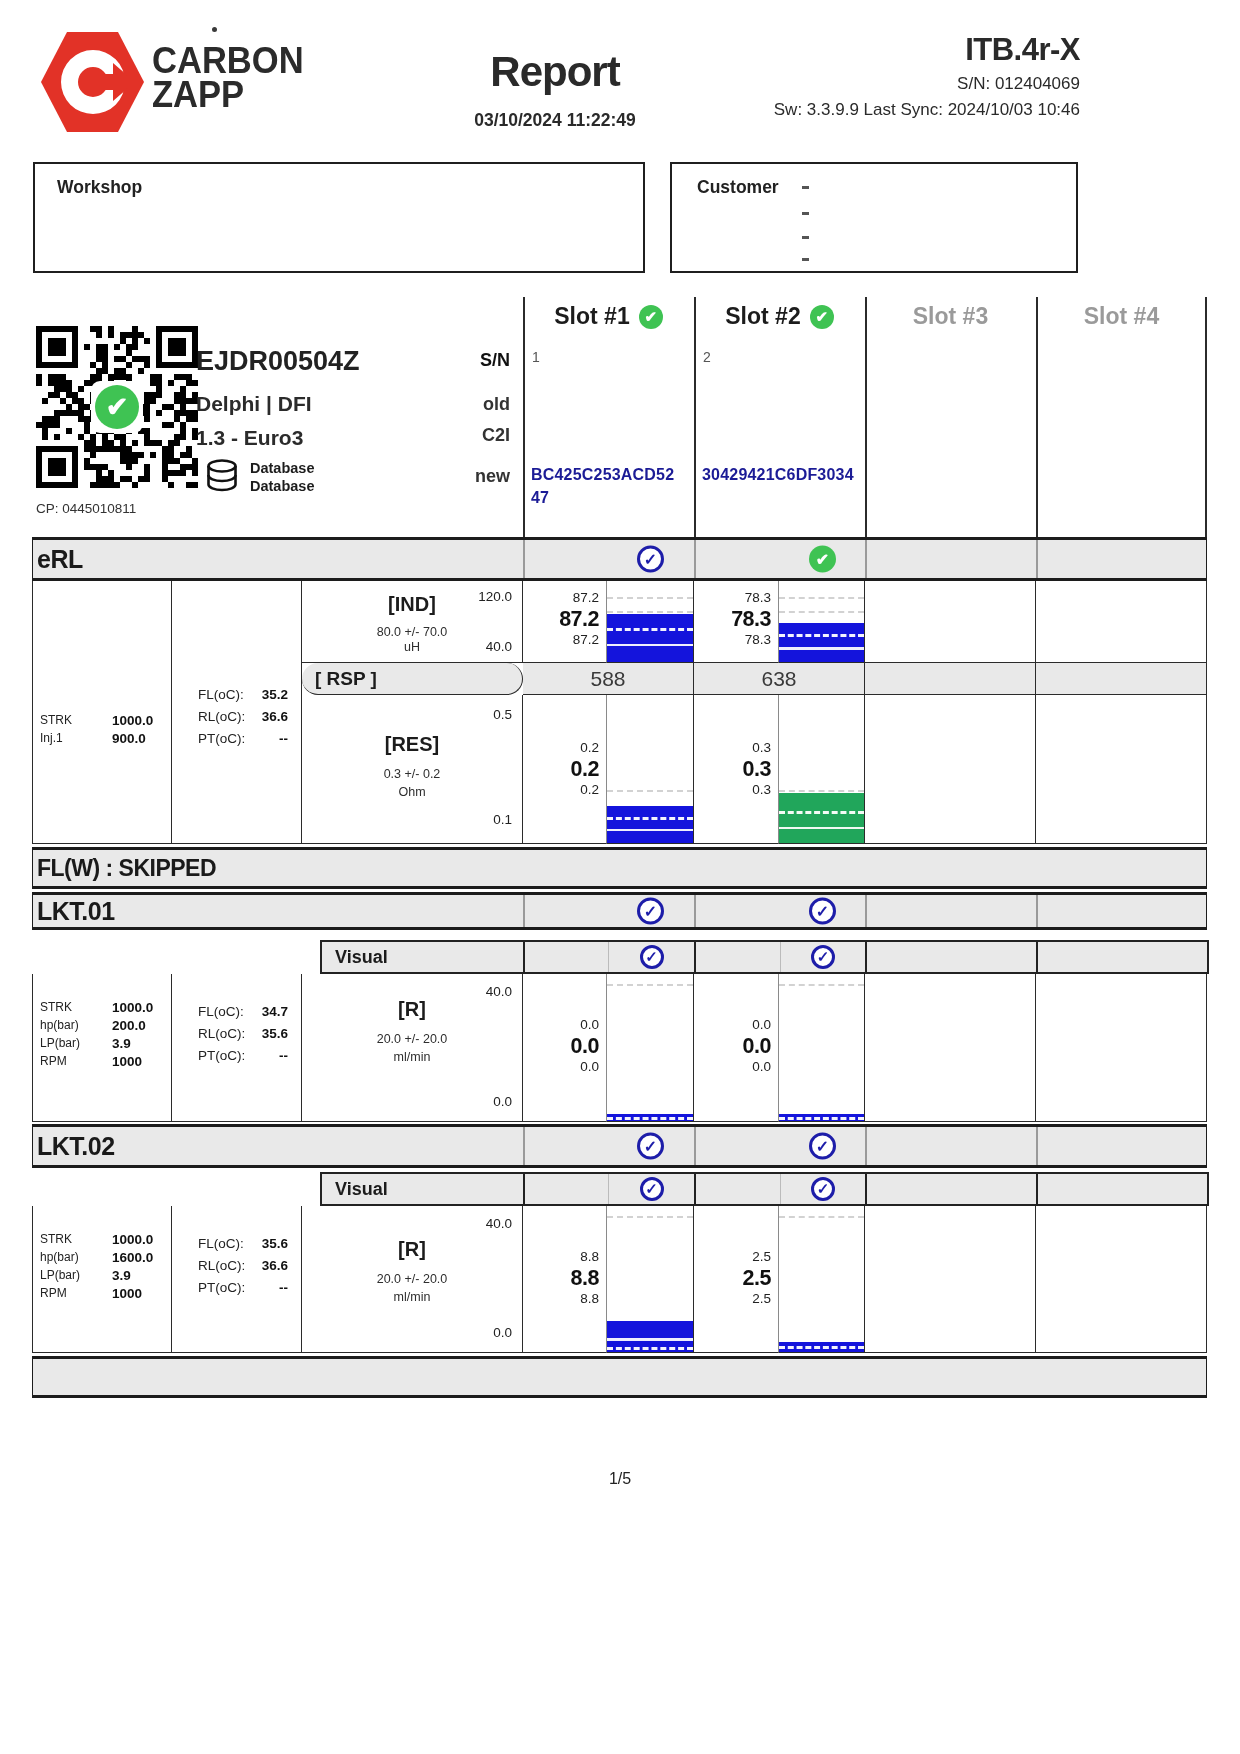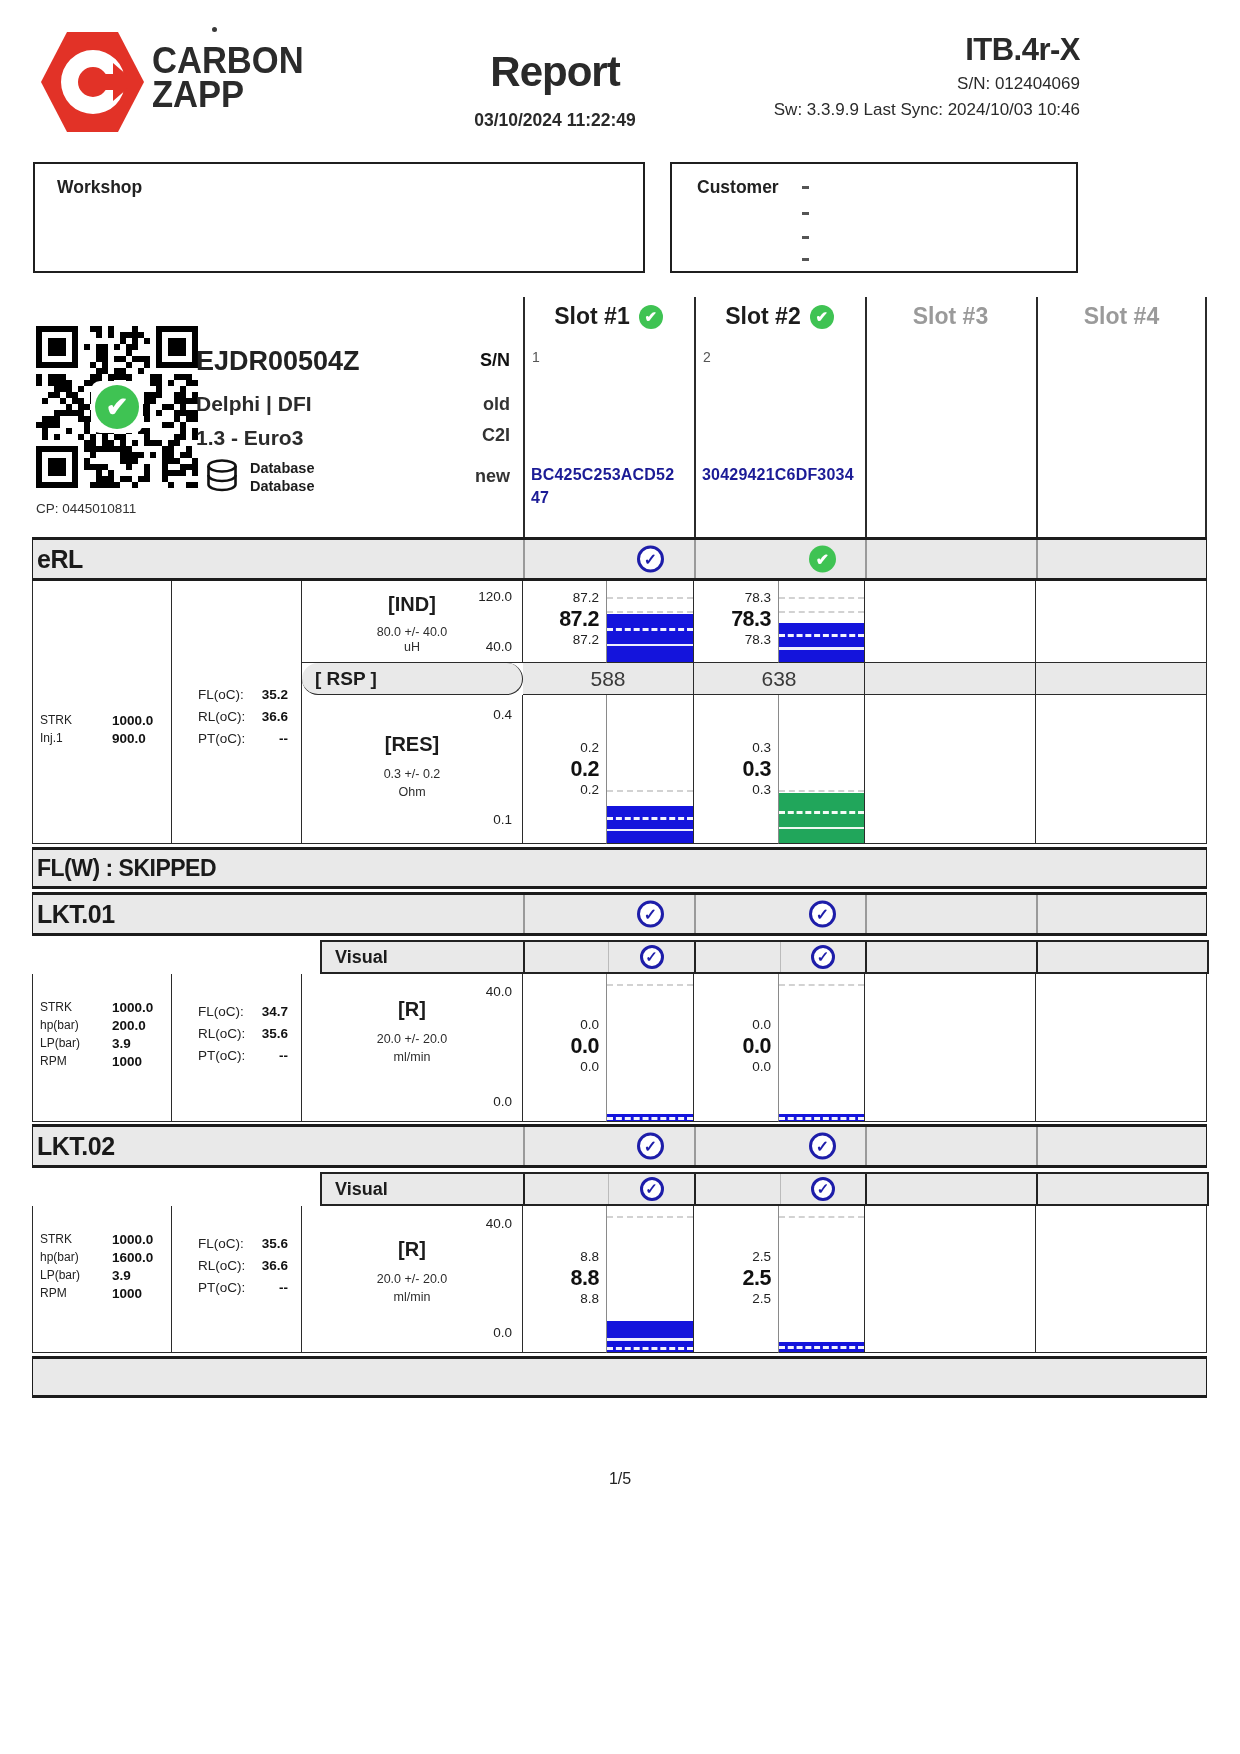--- a/index.html
+++ b/index.html
@@ -487,21 +487,21 @@
         </div>
       <div class="tline">
           <span class="tk">PT(oC):</span>
           <span class="tv">--</span>
         </div>
     </div>
 
     <div class="cell" style="grid-area:1/3/2/4;">
       <div class="mstack" style="padding-top:12px;">
         <div class="mname">[IND]</div>
-        <div class="mtol" style="margin-top:9px;">80.0 +/- 40.0</div>
+        <div class="mtol" style="margin-top:9px;">80.0 +/- 70.0</div>
         <div class="munit" style="margin-top:1px;">uH</div>
       </div>
       <div class="axt">120.0</div>
       <div class="axb">40.0</div>
     </div>
     <div class="cell split vals" style="grid-area:1/4/2/5;padding-top:8px;">
       <div class="vmin">87.2</div>
       <div class="vavg">87.2</div>
       <div class="vmax">87.2</div>
     </div>
@@ -540,21 +540,21 @@
       </div>
     <div class="cell gray" style="grid-area:2/8/3/9;"></div>
     <div class="cell gray" style="grid-area:2/9/3/10;"></div>
 
     <div class="cell" style="grid-area:3/3/4/4;">
       <div class="mstack" style="padding-top:38px;">
         <div class="mname">[RES]</div>
         <div class="mtol">0.3 +/- 0.2</div>
         <div class="munit">Ohm</div>
       </div>
-      <div class="axt" style="top:12px;">0.4</div>
+      <div class="axt" style="top:12px;">0.5</div>
       <div class="axb" style="bottom:16px;">0.1</div>
     </div>
     <div class="cell split vals" style="grid-area:3/4/4/5;padding-top:44px;">
       <div class="vmin">0.2</div>
       <div class="vavg">0.2</div>
       <div class="vmax">0.2</div>
     </div>
     <div class="cell graph" style="grid-area:3/5/4/6;">
         <div class="guide" style="top: 64%;"></div>
         <div class="bar" style="height: 25%; background: rgb(20, 20, 220);">
@@ -575,21 +575,21 @@
         </div>
       </div>
     <div class="cell" style="grid-area:3/8/4/9;"></div>
     <div class="cell" style="grid-area:3/9/4/10;"></div>
   </div>
 
   <div class="abs secbar" style="left:32px;top:847px;width:1175px;height:42px;">
     <div class="sectitle" style="font-size:23px;">FL(W) : SKIPPED</div>
   </div>
 
-  <div class="abs secbar" style="left:32px;top:892px;width:1175px;height:44px;">
+  <div class="abs secbar" style="left:32px;top:892px;width:1175px;height:38px;">
     <div class="sectitle">LKT.01</div>
     <div class="barline" style="left:490px;"></div>
     <div class="barline" style="left:661px;"></div>
     <div class="barline" style="left:832px;"></div>
     <div class="barline" style="left:1003px;"></div>
     <span class="chk chk26 barchk chk-blue" style="left:604px;">✓</span>
     <span class="chk chk26 barchk chk-blue" style="left:776px;">✓</span>
   </div>
 
   <div class="abs vgrid" style="left:320px;top:940px;width:889px;height:34px;grid-template-columns:203px 84px 87px 85px 86px 171px 171px;">

